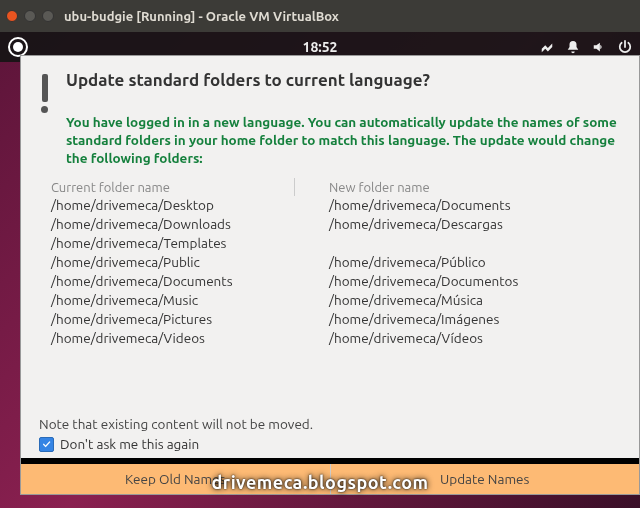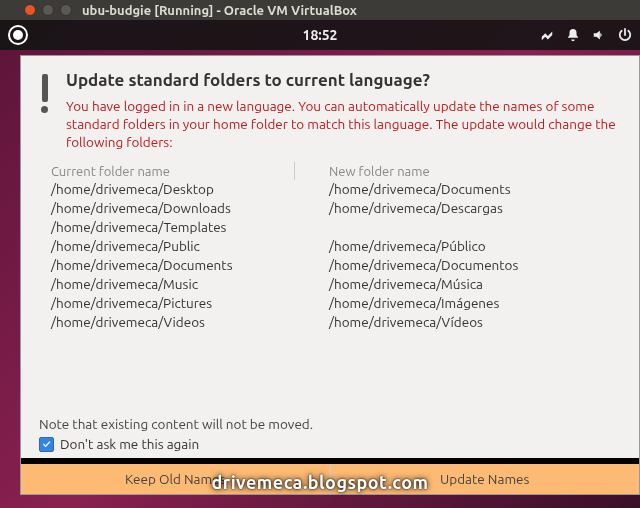--- a/index.html
+++ b/index.html
@@ -6,25 +6,25 @@
   body {
     width: 640px;
     height: 508px;
     font-family: "Ubuntu", "Segoe UI", sans-serif;
     background: linear-gradient(135deg, #5a1438 0%, #8a2050 50%, #3a0f28 100%);
     overflow: hidden;
     position: relative;
   }
   
   .vbox-titlebar {
-    height: 20px;
+    height: 32px;
     background: #3c3b37;
     display: flex;
     align-items: center;
-    padding: 0 24px;
+    padding: 0 6px;
     color: #dfdbd2;
     font-size: 13px;
     font-weight: bold;
   }
   .vbox-controls { display: flex; gap: 6px; margin-right: 10px; }
   .vbox-btn {
     width: 12px; height: 12px; border-radius: 50%;
     background: #555; border: 1px solid #333;
   }
   .vbox-btn.close { background: #e95420; }
@@ -82,26 +82,27 @@
     flex-direction:column;
     align-items:center;
     padding-top:4px;
   }
   .exclaim .bar { width: 6px; height: 28px; background:#555; border-radius:2px; margin-bottom:4px;}
   .exclaim .dot { width: 7px; height: 7px; background:#555; border-radius:50%;}
   .dialog-text h1 {
     font-size: 17px;
     font-weight: bold;
     color: #333;
-    margin-bottom: 8px;
+    margin-bottom: 24px;
   }
   .dialog-text p {
     font-size: 13.5px;
-    color: #b91c1c;
+    color: #15803d;
     line-height: 1.35;
+    font-weight: bold;
   }
   .table {
     padding: 2px 16px 4px 26px;
     flex: 1;
     overflow: hidden;
   }
   .table-header {
     display: flex;
     font-size: 13px;
     color: #888;

